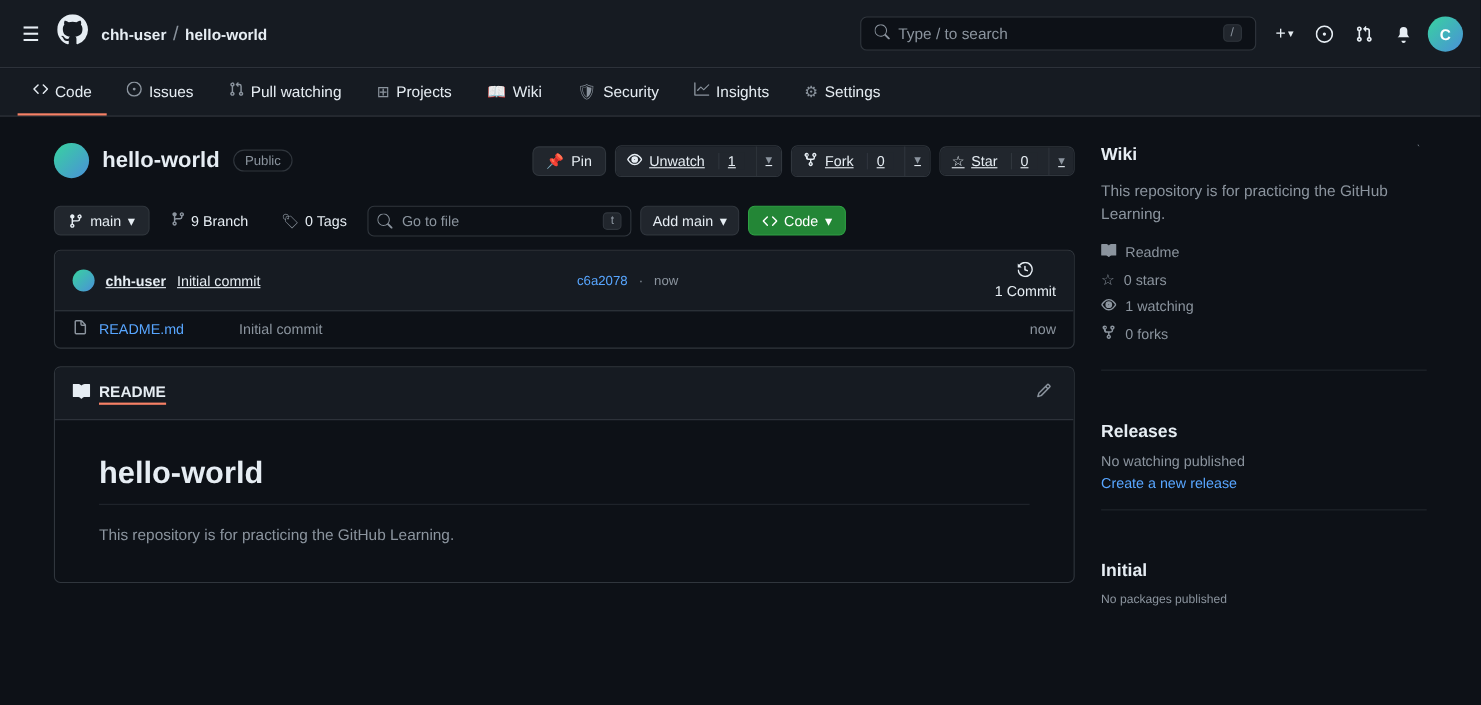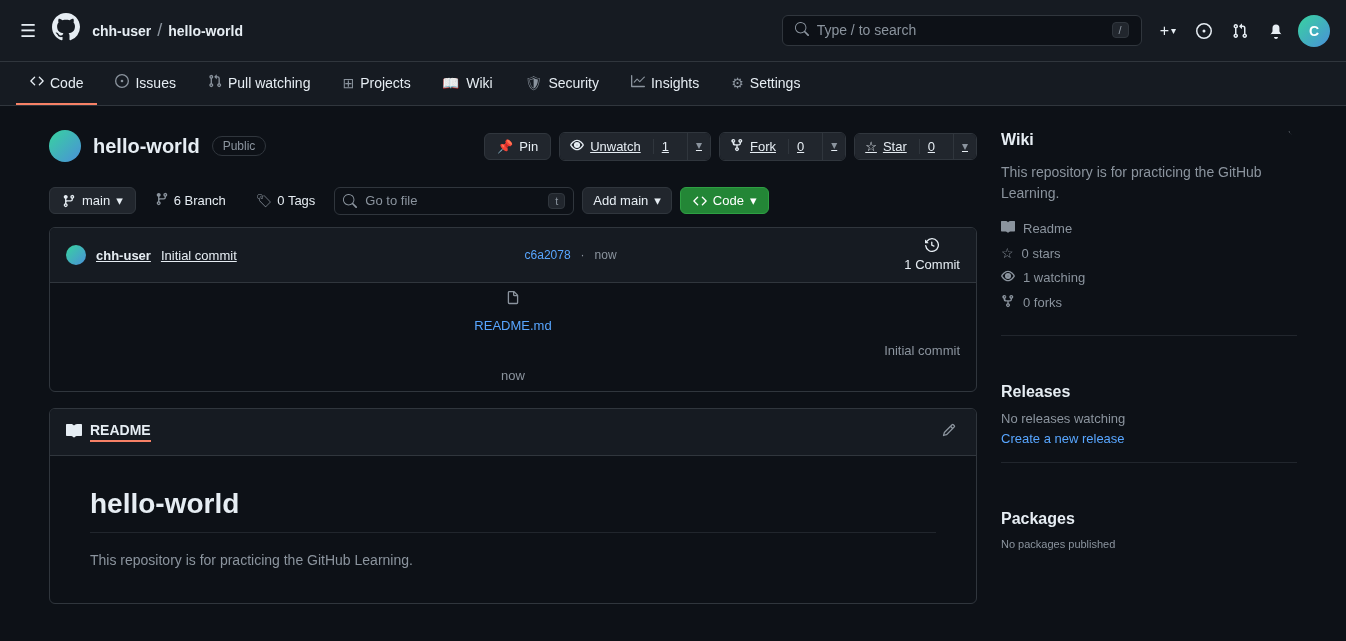--- a/index.html
+++ b/index.html
@@ -197,21 +197,21 @@
     .commit-hash { color: #58a6ff; font-size: 12px; margin-left: auto; }
     .commit-count-link {
       display: flex; align-items: center; gap: 5px;
       color: #e6edf3; font-size: 13px; text-decoration: none; flex-direction: column;
     }
     .file-row {
       display: flex; align-items: center; gap: 10px;
       padding: 8px 16px;
       border-bottom: 1px solid #21262d;
     }
-    .file-row:last-child { border-bottom: none; flex-direction: column; }
+    .file-row:last-child { border-bottom: none; }
     .file-icon { color: #8b949e; font-size: 14px; }
     .file-name { color: #58a6ff; font-size: 13px; text-decoration: none; }
     .file-commit-msg { color: #8b949e; font-size: 13px; margin-left: auto; flex: 1; padding-left: 40px; }
     .file-time { color: #8b949e; font-size: 13px; }
 
     
     .readme-box {
       border: 1px solid #30363d; border-radius: 6px; overflow: hidden;
     }
     .readme-header {
@@ -414,21 +414,21 @@
           </svg>
         <span>main</span>
         <span>▾</span>
       </div>
       <a class="branch-stat" href="#">
         <span class="icon">
           <svg width="14" height="14" viewBox="0 0 16 16" fill="#8b949e">
               <path d="M11.75 2.5a.75.75 0 100 1.5.75.75 0 000-1.5zm-2.25.75a2.25 2.25 0 113 2.122V6A2.5 2.5 0 0110 8.5H6a1 1 0 00-1 1v1.128a2.251 2.251 0 11-1.5 0V5.372a2.25 2.25 0 111.5 0v1.836A2.493 2.493 0 016 7h4a1 1 0 001-1v-.628A2.25 2.25 0 019.5 3.25zM4.25 12a.75.75 0 100 1.5.75.75 0 000-1.5zM3.5 3.25a.75.75 0 111.5 0 .75.75 0 01-1.5 0z"></path>
             </svg>
         </span>
-        <span>6 Branch</span>
+        <span>9 Branch</span>
       </a>
       <a class="branch-stat" href="#">
         <span class="icon">🏷</span>
         <span>0 Tags</span>
       </a>
       <div class="go-to-file-btn">
         <svg width="14" height="14" viewBox="0 0 16 16" fill="#8b949e">
             <path d="M11.742 10.344a6.5 6.5 0 10-1.397 1.398h-.001c.03.04.062.078.098.115l3.85 3.85a1 1 0 001.415-1.414l-3.85-3.85a1.007 1.007 0 00-.115-.099zM12 6.5a5.5 5.5 0 11-11 0 5.5 5.5 0 0111 0z"></path>
           </svg>
         <span>Go to file</span>
@@ -537,24 +537,24 @@
           </span>
           <span>0 forks</span>
         </a>
       </div>
     </div>
 
     <div class="sidebar-divider"></div>
 
     <div class="releases-section">
       <h3 class="section-title">Releases</h3>
-      <p class="no-releases">No releases watching</p>
+      <p class="no-releases">No watching published</p>
       <a class="create-release-link" href="#">Create a new release</a>
     </div>
 
     <div class="sidebar-divider"></div>
 
     <div class="packages-section">
-      <h3 class="section-title">Packages</h3>
+      <h3 class="section-title">Initial</h3>
       <p class="no-packages">No packages published</p>
     </div>
   </aside>
 </div>
 
 </body></html>

